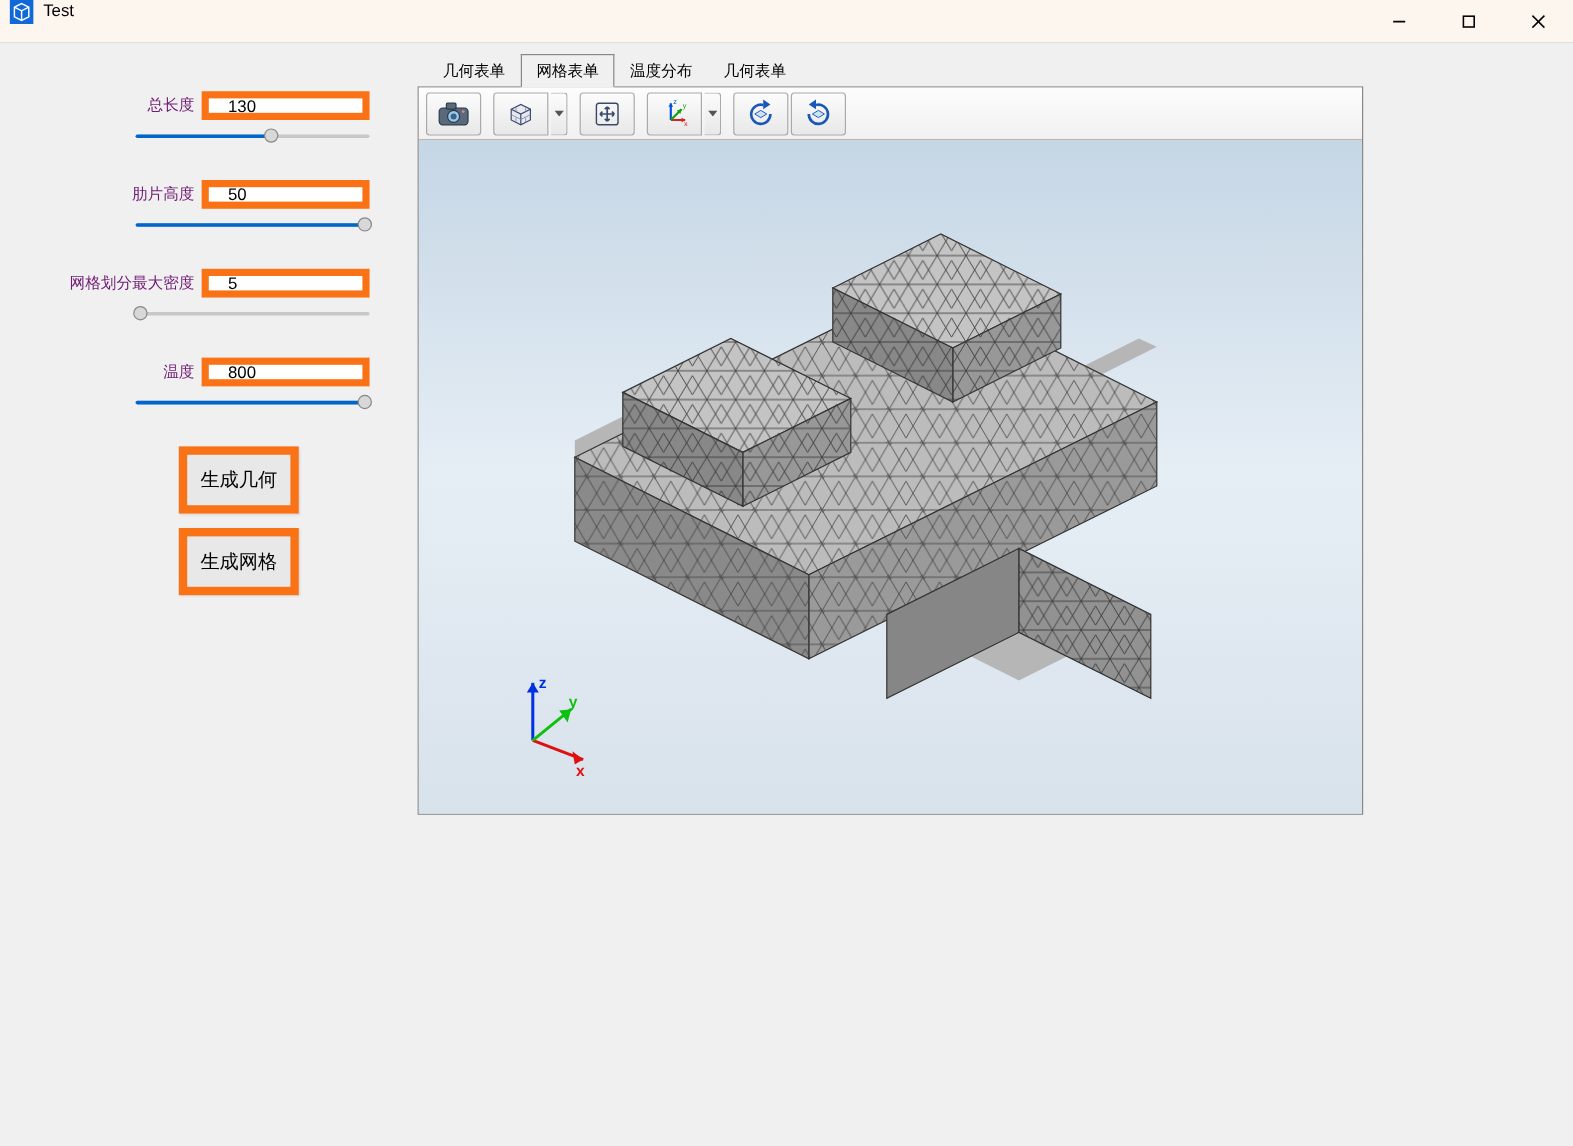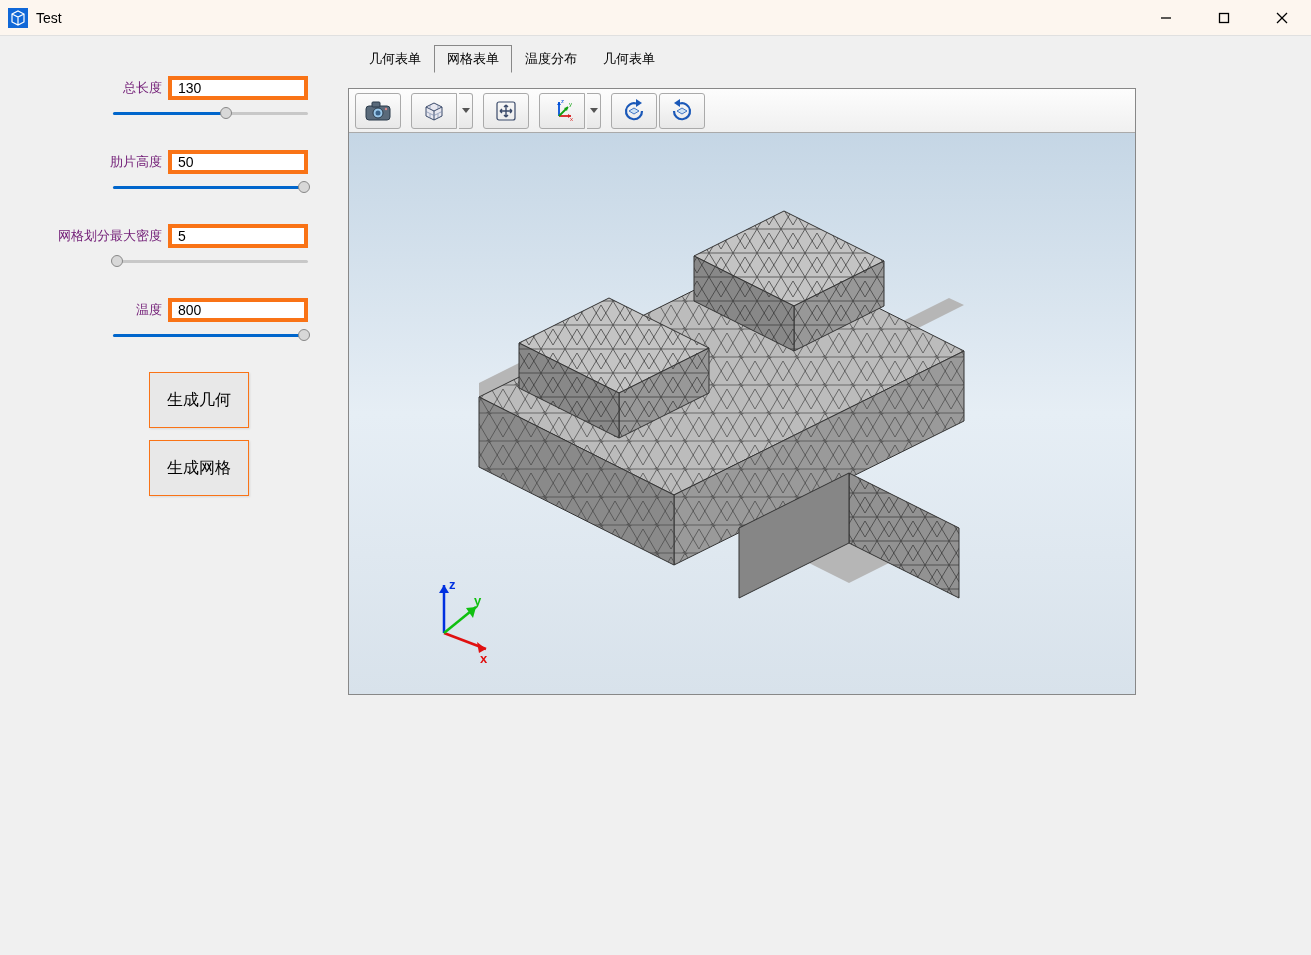--- a/index.html
+++ b/index.html
@@ -1,45 +1,45 @@
 <!DOCTYPE html>
 <html><head>
 <meta charset="utf-8">
 <style>
 * { box-sizing: border-box; margin: 0; padding: 0; }
 body { font-family: "Microsoft YaHei", "SimSun", sans-serif; font-size: 13px; background: #f0f0f0; overflow: hidden; }
 
 .window { width: 1311px; height: 955px; background: #f0f0f0; display: flex; flex-direction: column; }
 
 
-.titlebar { height: 36px; background: #fdf6ef; display: flex; align-items: center; padding: 0 0 0 8px; border-bottom: 1px solid #e0e0e0; }
+.titlebar { height: 36px; background: #fdf6ef; display: flex; align-items: flex-start; padding: 0 0 0 8px; border-bottom: 1px solid #e0e0e0; }
 .titlebar .app-icon { width: 20px; height: 20px; margin-right: 8px; display: flex; align-items: center; justify-content: center; }
 .titlebar .title { font-size: 14px; color: #000; }
 .titlebar .controls { margin-left: auto; display: flex; }
 .titlebar .ctrl { width: 58px; height: 36px; display: flex; align-items: center; justify-content: center; }
 
 
 .main { flex: 1; display: flex; }
 
 
 .left-panel { width: 348px; padding: 40px 40px 0 0; }
 .param-row { margin-bottom: 28px; display: flex; flex-direction: column; align-items: flex-end; }
 .param-top { display: flex; align-items: center; gap: 6px; }
 .param-label { font-size: 13px; color: #701a75; white-space: nowrap; }
-.param-input { width: 140px; height: 24px; border: 4px solid #f97316; padding: 2px 6px; font-size: 14px; font-family: inherit; }
+.param-input { width: 140px; height: 24px; border: 6px solid #f97316; padding: 2px 16px; font-size: 14px; font-family: inherit; }
 .param-slider-wrap { width: 195px; margin-top: 4px; position: relative; height: 18px; }
 .slider-track { position: absolute; top: 8px; left: 0; right: 0; height: 3px; background: #c8c8c8; border-radius: 2px; }
 .slider-fill { position: absolute; top: 8px; left: 0; height: 3px; background: #0066cc; border-radius: 2px; }
 .slider-thumb { position: absolute; top: 3px; width: 12px; height: 12px; background: #d8d8d8; border: 1px solid #888; border-radius: 50%; transform: translateX(-50%); }
 
 .buttons { margin-top: 10px; display: flex; flex-direction: column; align-items: center; gap: 12px; margin-left: 90px; }
-.action-btn { width: 100px; height: 56px; background: #e8e8e8; border: 1px solid #f97316; font-size: 16px; font-family: "SimSun", serif; cursor: pointer; box-shadow: 1px 1px 2px rgba(0,0,0,0.1); }
-
-
-.right-panel { flex: 1; display: flex; flex-direction: column; padding-top: 8px; gap: 16px; }
+.action-btn { width: 100px; height: 56px; background: #e8e8e8; border: 7px solid #f97316; font-size: 16px; font-family: "SimSun", serif; cursor: pointer; box-shadow: 1px 1px 2px rgba(0,0,0,0.1); }
+
+
+.right-panel { flex: 1; display: flex; flex-direction: column; padding-top: 8px; }
 
 
 .tabs { display: flex; padding-left: 8px; }
 .tab { padding: 4px 12px; font-size: 13px; border: 1px solid transparent; border-bottom: none; position: relative; top: 1px; cursor: pointer; }
 .tab.active { background: #f0f0f0; border-color: #888; border-bottom: 1px solid #f0f0f0; z-index: 2; }
 
 
 .view-container { border: 1px solid #888; width: 788px; display: flex; flex-direction: column; }
 .toolbar { height: 44px; background: linear-gradient(#fdfdfd, #f0f0f0); border-bottom: 1px solid #aaa; display: flex; align-items: center; padding: 0 6px; gap: 2px; }
 .tool-btn { width: 46px; height: 36px; border: 1px solid #aaa; background: linear-gradient(#fcfcfc,#e8e8e8); border-radius: 3px; display: flex; align-items: center; justify-content: center; cursor: pointer; }

